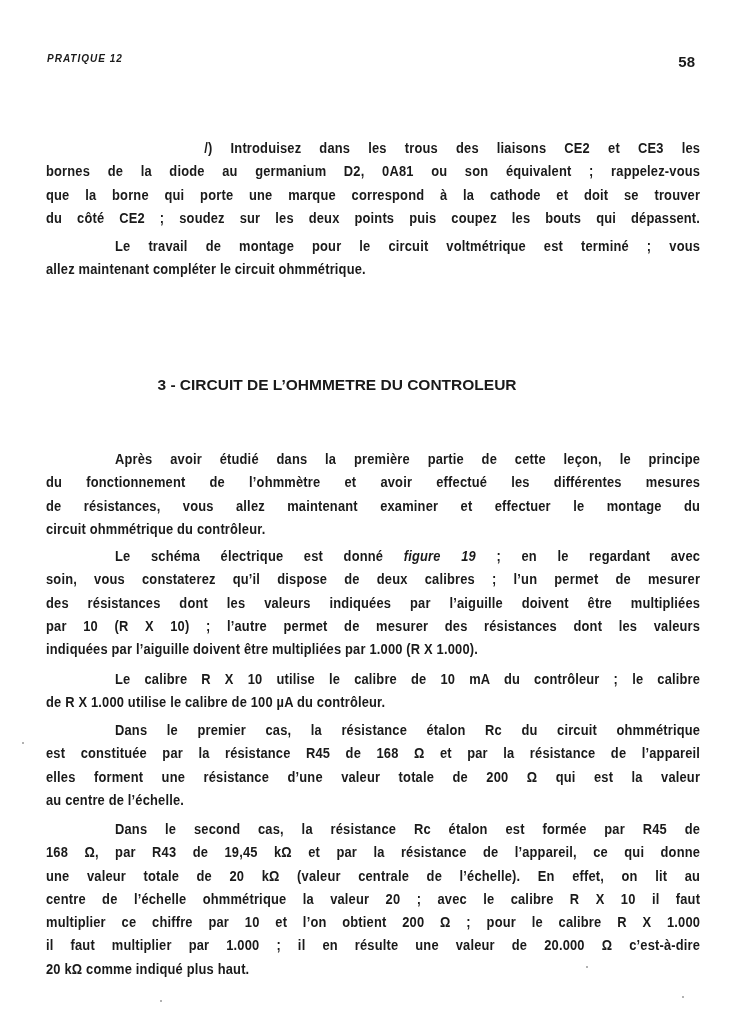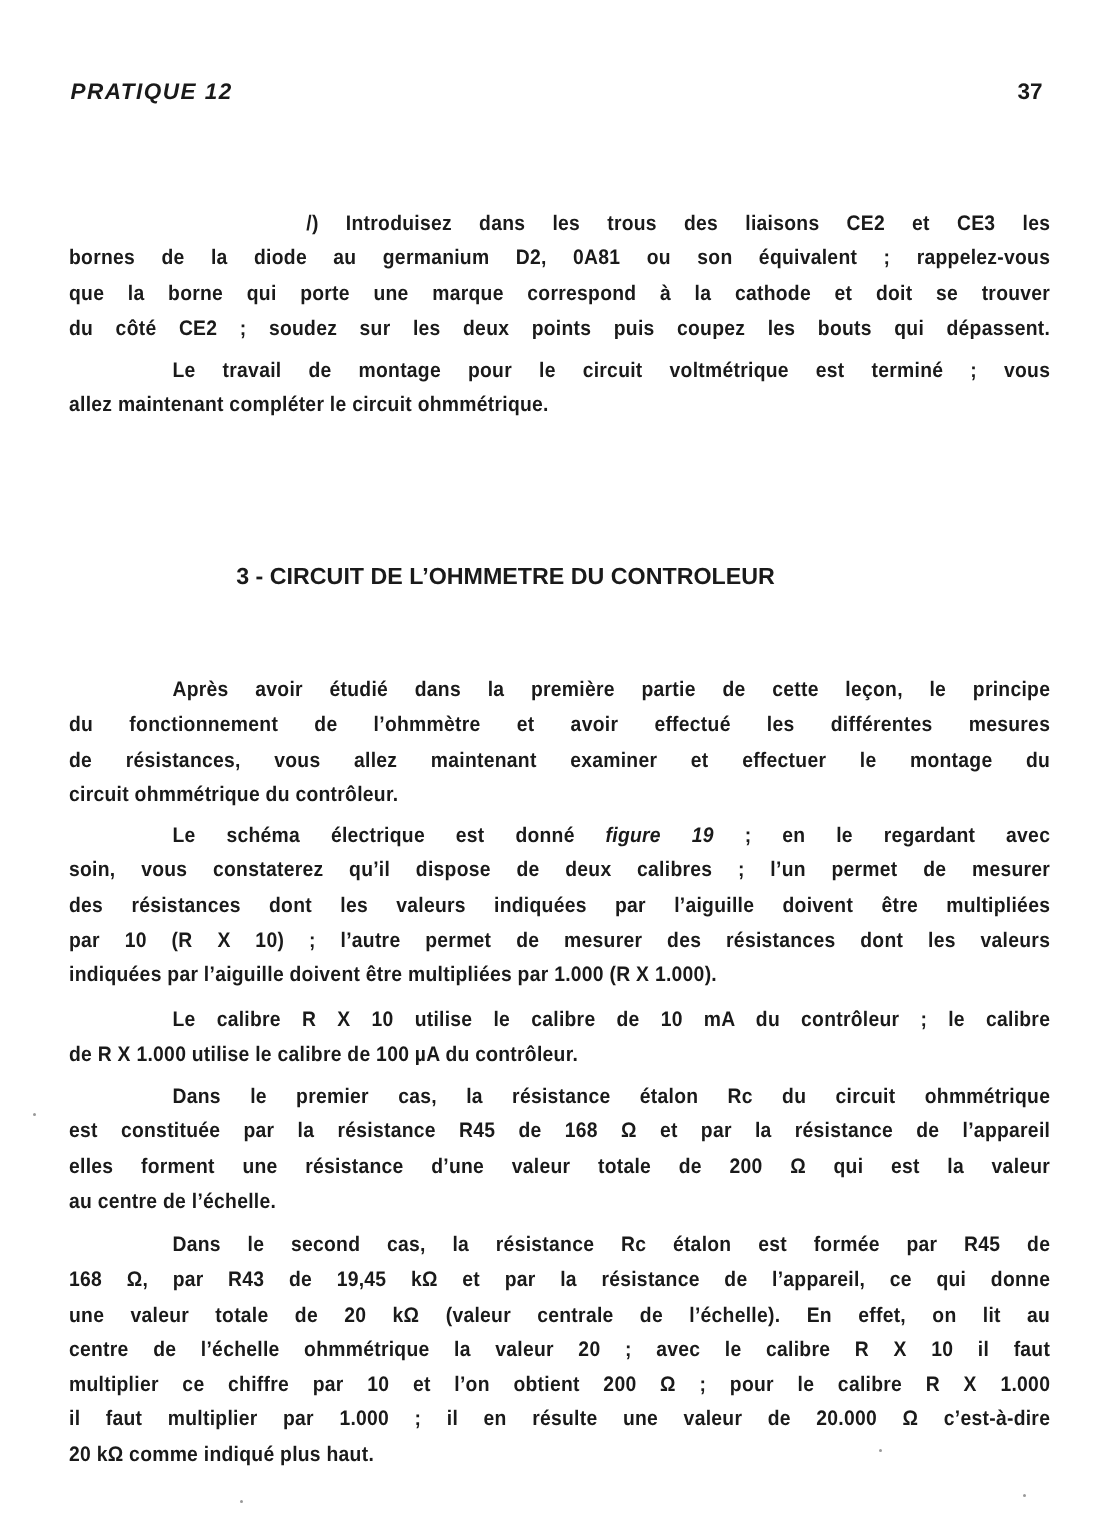--- a/index.html
+++ b/index.html
@@ -3,21 +3,21 @@
   <meta charset="utf-8">
   <style>
     html, body { margin: 0; padding: 0; background: #ffffff; }
     body {
       width: 740px; height: 1024px; position: relative; overflow: hidden;
       font-family: "Liberation Sans", sans-serif;
       color: #1a1a1a;
     }
     .header-left {
       position: absolute; left: 47px; top: 53px;
-      font-size: 15px; font-weight: bold; font-style: italic; letter-spacing: 1px;
+      font-size: 10px; font-weight: bold; font-style: italic; letter-spacing: 1px;
     }
     .header-right {
       position: absolute; right: 45px; top: 53px;
       font-size: 15px; font-weight: bold;
     }
     .para {
       position: absolute; left: 46px; width: 654px;
       font-size: 14px; font-weight: bold; line-height: 23.3px;
       text-align: justify; letter-spacing: 0.2px;
       transform: scaleX(0.92); transform-origin: left top;
@@ -31,21 +31,21 @@
       position: absolute; left: 0; width: 674px; top: 376px;
       text-align: center; font-size: 15.5px; font-weight: bold;
     }
     .italic { font-style: italic; }
     .dot { position: absolute; width: 2px; height: 2px; background: #999; border-radius: 1px; }
   </style>
 </head>
 <body>
 
 <div class="header-left">PRATIQUE 12</div>
-<div class="header-right">37</div>
+<div class="header-right">58</div>
 
 <div class="para" style="top:137px;">
   <span class="line indent-big">/) Introduisez dans les trous des liaisons CE2 et CE3 les</span>
   <span class="line">bornes de la diode au germanium D2, 0A81 ou son équivalent ; rappelez-vous</span>
   <span class="line">que la borne qui porte une marque correspond à la cathode et doit se trouver</span>
   <span class="line">du côté CE2 ; soudez sur les deux points puis coupez les bouts qui dépassent.</span>
 </div>
 
 <div class="para" style="top:235px;">
   <span class="line indent">Le travail de montage pour le circuit voltmétrique est terminé ; vous</span>

